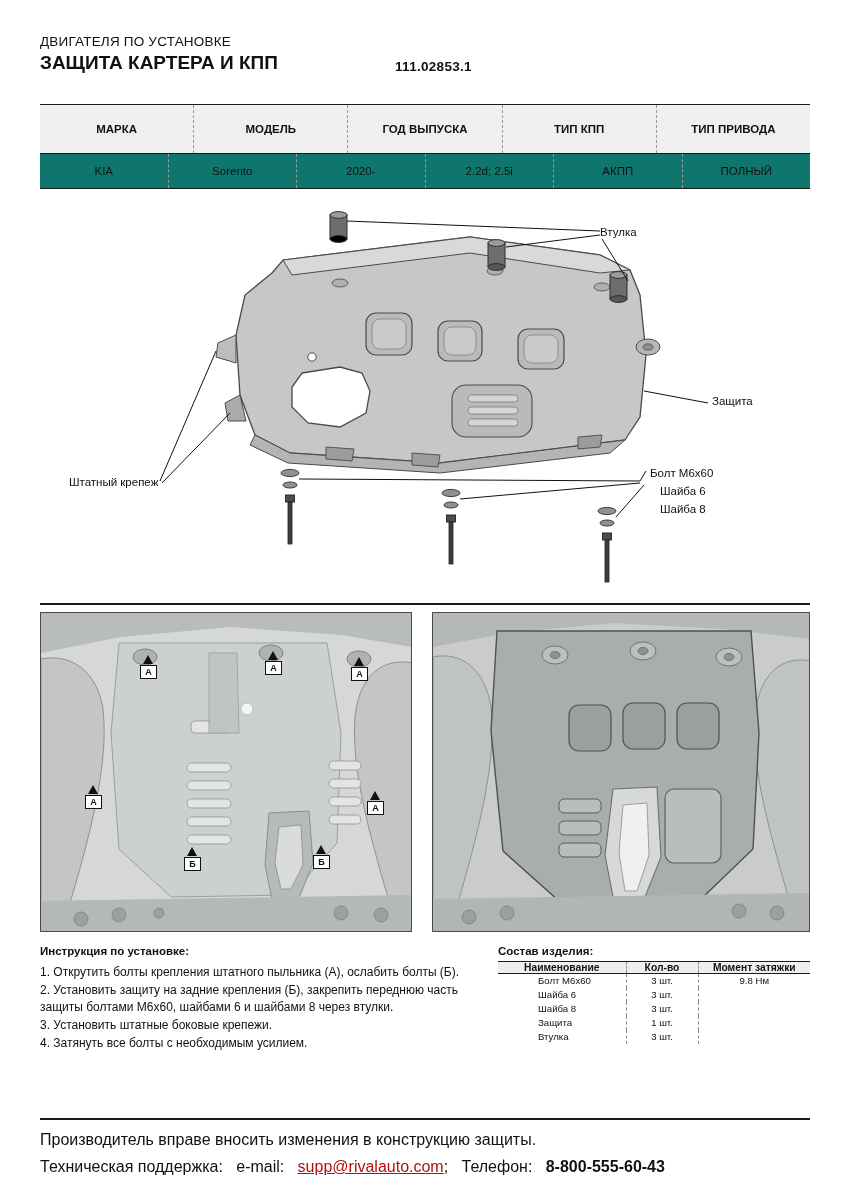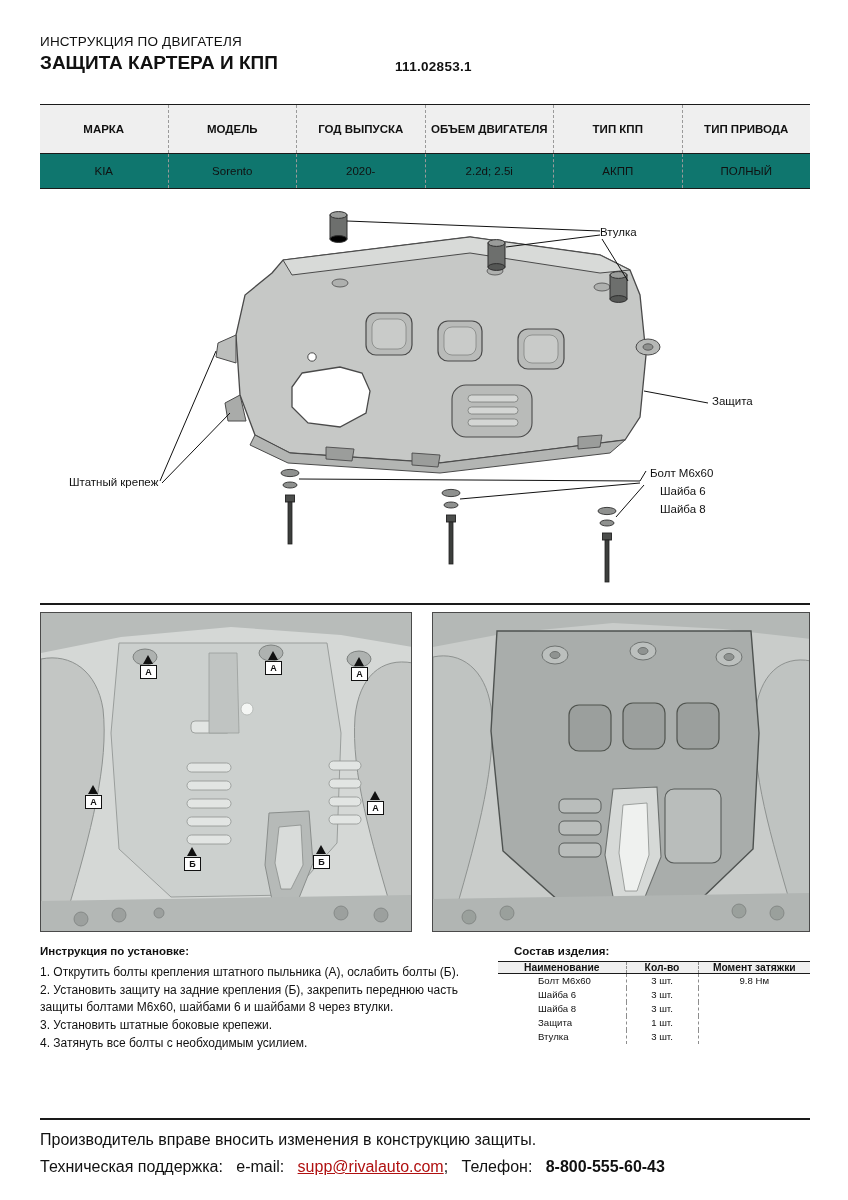--- a/index.html
+++ b/index.html
@@ -64,21 +64,21 @@
     border-bottom: 9px solid #111;
   }
 
   
   .instr { position: absolute; left: 40px; top: 945px; width: 420px; }
   .instr-title { font-size: 11.5px; font-weight: bold; margin-bottom: 7px; }
   .instr-list { font-size: 12px; line-height: 1.42; }
   .instr-list div { margin-bottom: 1px; }
 
   .bom { position: absolute; left: 498px; top: 945px; width: 312px; }
-  .bom-title { font-size: 11.5px; font-weight: bold; margin-bottom: 4px; margin-left: 16px; }
+  .bom-title { font-size: 11.5px; font-weight: bold; margin-bottom: 4px; }
   .bom-table { width: 100%; border-collapse: collapse; }
   .bom-table th {
     background: #efefef; font-size: 10.3px; font-weight: bold; padding: 0 3px;
     border-right: 1px dashed #8d8d8d; border-top: 1px solid #1a1a1a; border-bottom: 1px solid #1a1a1a;
   }
   .bom-table th:last-child { border-right: none; }
   .bom-table td {
     font-size: 9.6px; padding: 0px 4px; height: 14px;
     border-right: 1px dashed #8d8d8d;
   }
@@ -92,33 +92,32 @@
   .footer-line { font-size: 16px; line-height: 1.7; }
   .mail { color: #b01010; text-decoration: underline; }
   .tel { font-weight: bold; }
 </style>
 </head>
 <body>
 
 <div class="page">
 
   <div class="header">
-    <div class="h-title1">ИНСТРУКЦИЯ ПО ДВИГАТЕЛЯ</div>
+    <div class="h-title1">ДВИГАТЕЛЯ ПО УСТАНОВКЕ</div>
     <div class="h-title2">ЗАЩИТА КАРТЕРА И КПП</div>
     <div class="h-code">111.02853.1</div>
   </div>
 
   <div class="rule" style="left:40px; top:104px; width:770px; height:1.6px;"></div>
 
   <div class="spec">
     <div class="spec-head">
       <div class="spec-cell">МАРКА</div>
       <div class="spec-cell">МОДЕЛЬ</div>
       <div class="spec-cell">ГОД ВЫПУСКА</div>
-      <div class="spec-cell">ОБЪЕМ ДВИГАТЕЛЯ</div>
       <div class="spec-cell">ТИП КПП</div>
       <div class="spec-cell">ТИП ПРИВОДА</div>
     </div>
     <div style="height:1px;background:#1a1a1a;"></div>
     <div class="spec-row">
       <div class="spec-cell">KIA</div>
       <div class="spec-cell">Sorento</div>
       <div class="spec-cell">2020-</div>
       <div class="spec-cell">2.2d; 2.5i</div>
       <div class="spec-cell">АКПП</div>

